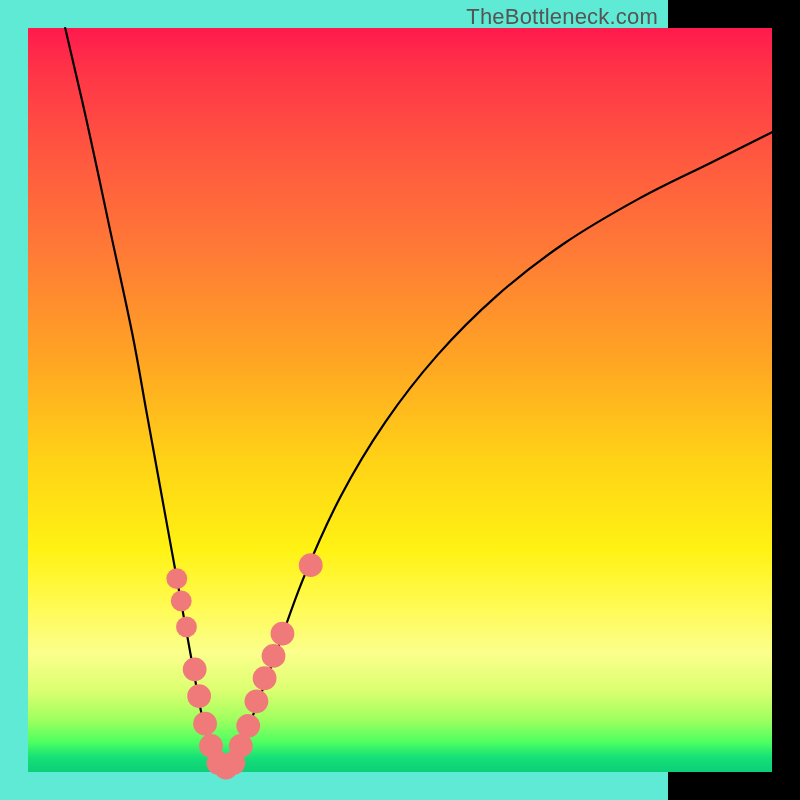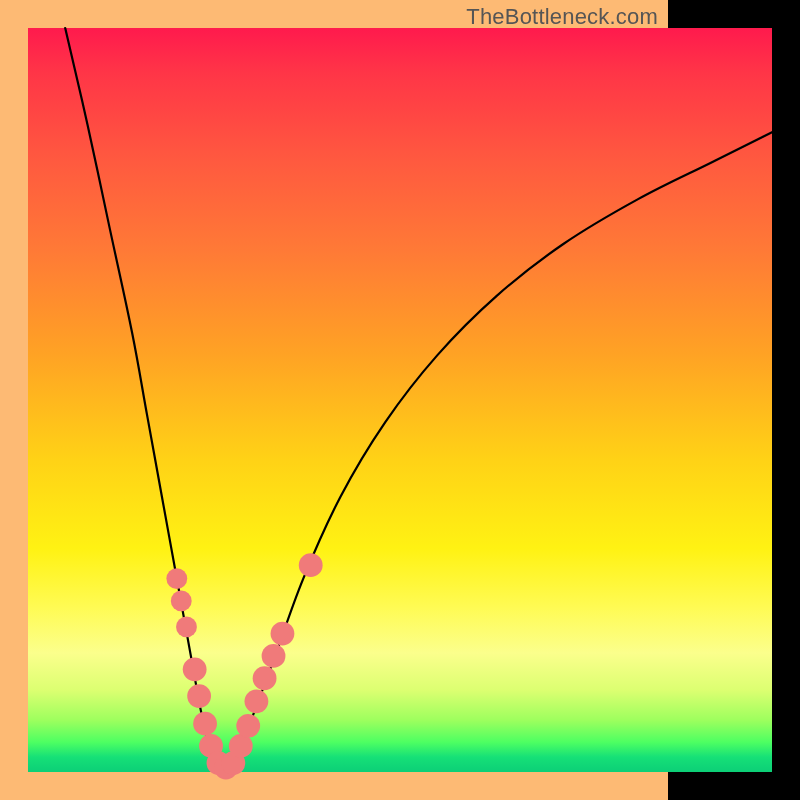--- a/index.html
+++ b/index.html
@@ -8,21 +8,21 @@
     width: 800px;
     height: 800px;
     background: #000;
     overflow: hidden;
     font-family: Arial, Helvetica, sans-serif;
   }
   .outer {
     position: relative;
     width: 668px;
     height: 800px;
-    background: #fdba74;
+    background: #5eead4;
   }
   .plot {
     position: absolute;
     left: 28px;
     top: 28px;
     width: 744px;
     height: 744px;
     
     background: linear-gradient(
       to bottom,

